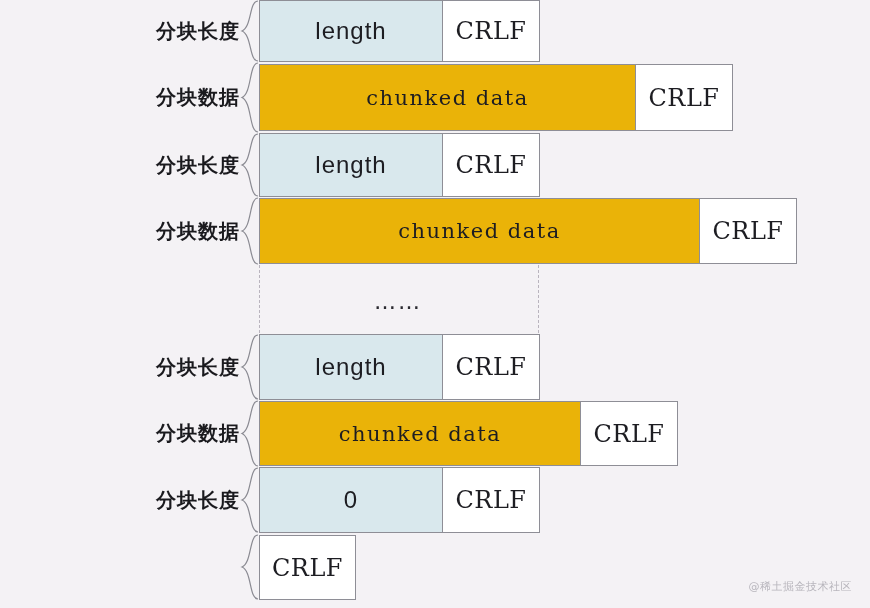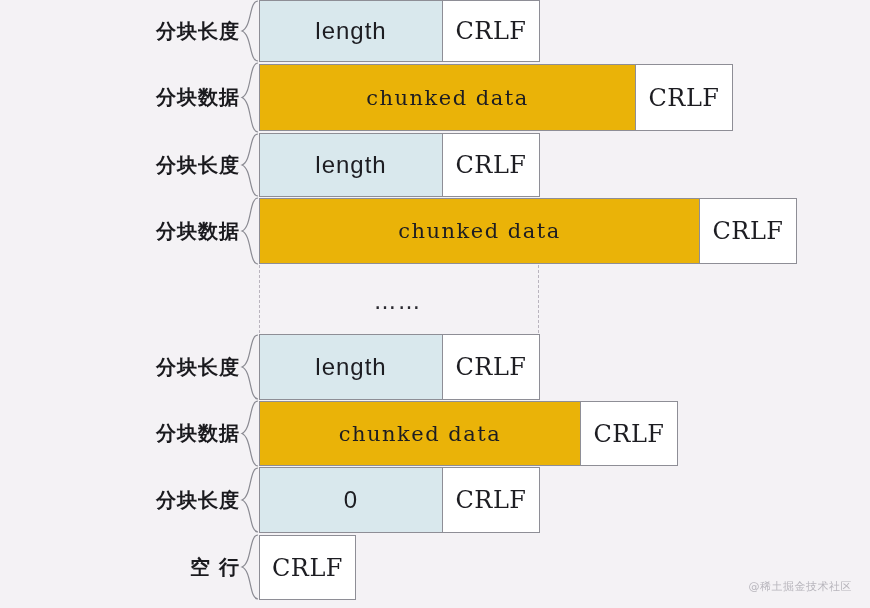--- a/index.html
+++ b/index.html
@@ -247,23 +247,20 @@
     </div>
     <div class="cell blue" style="left:259px; top:0px; width:184px; height:66px;">
       <span class="txt mono">0</span>
     </div>
     <div class="cell white" style="left:442px; top:0px; width:98px; height:66px;">
       <span class="txt crlf">CRLF</span>
     </div>
   </div>
 
   <div class="row" style="top:534px; height:66px; width:870px;">
-    <div class="label-holder">
-      <div class="row-label spaced">空  行</div>
-    </div>
     <div class="brace">
       <svg viewBox="0 0 20 66" preserveAspectRatio="none">
         <path d="M18 1 C9 1 12 29 2 33 C12 37 9 65 18 65" fill="none" stroke="#8a8a92" stroke-width="1.2"></path>
       </svg>
     </div>
     <div class="cell white" style="left:259px; top:1px; width:97px; height:65px;">
       <span class="txt crlf">CRLF</span>
     </div>
   </div>
 

